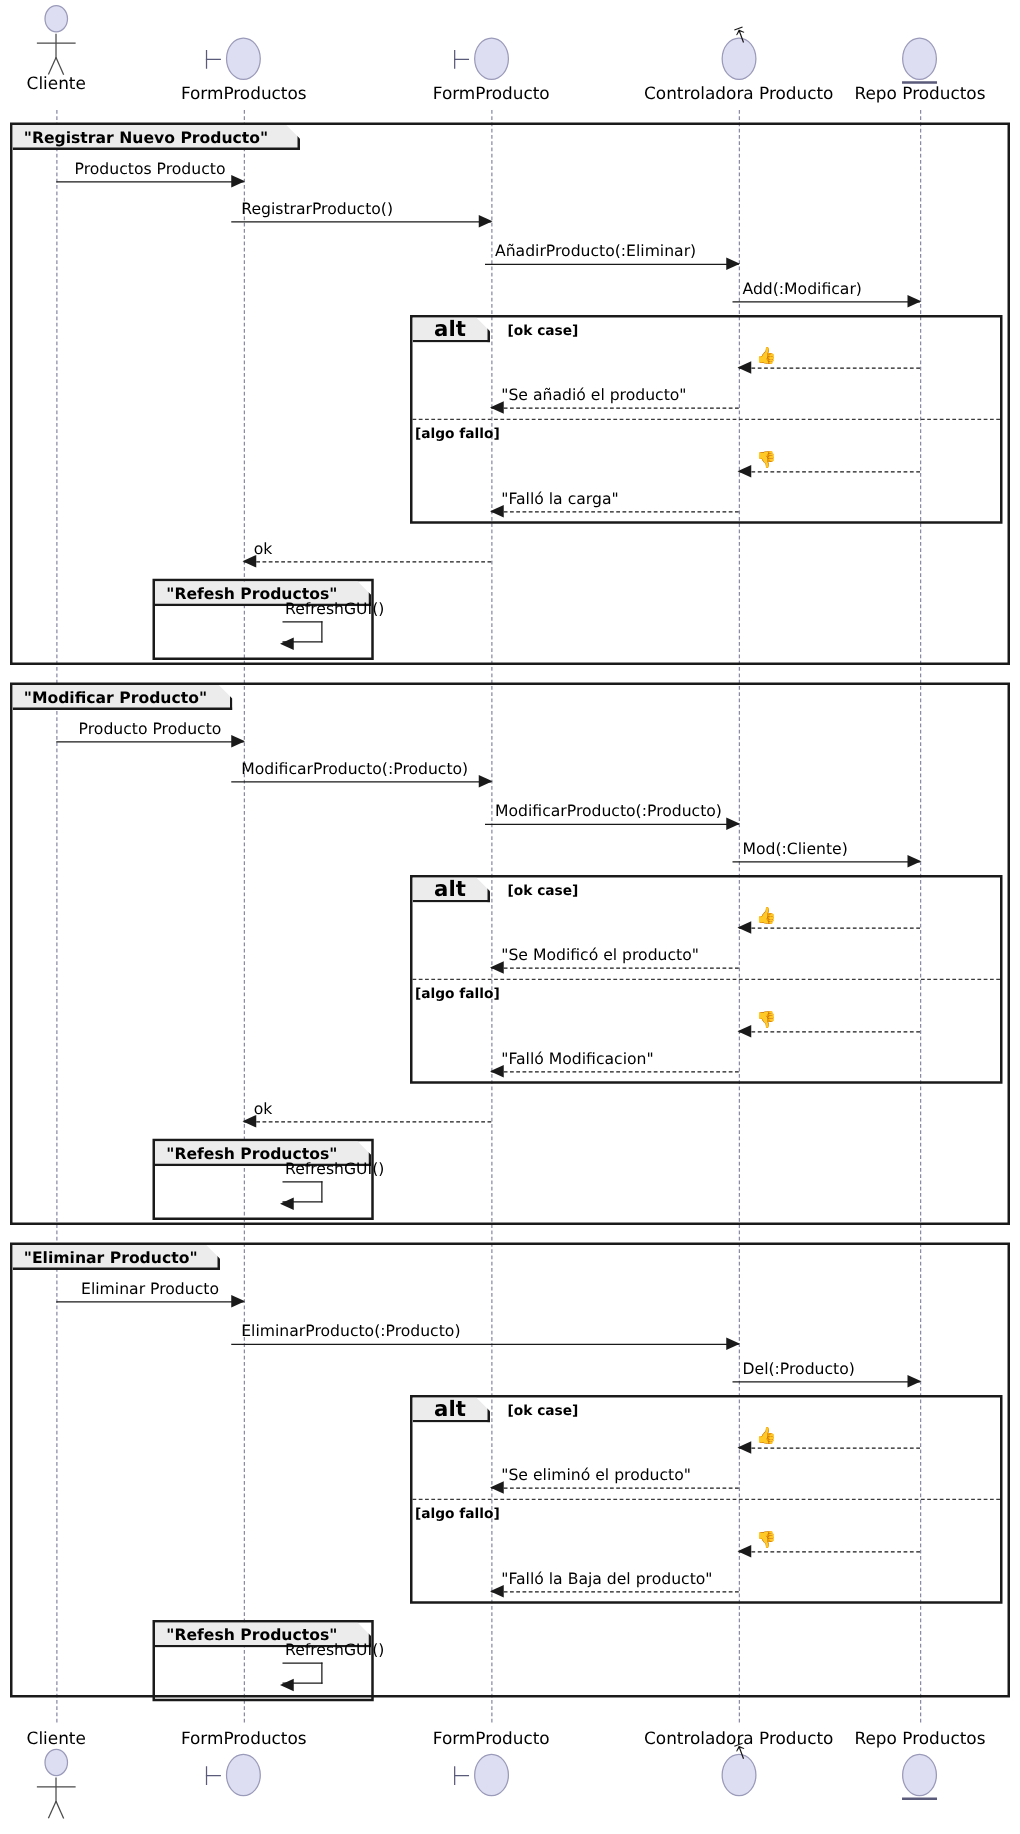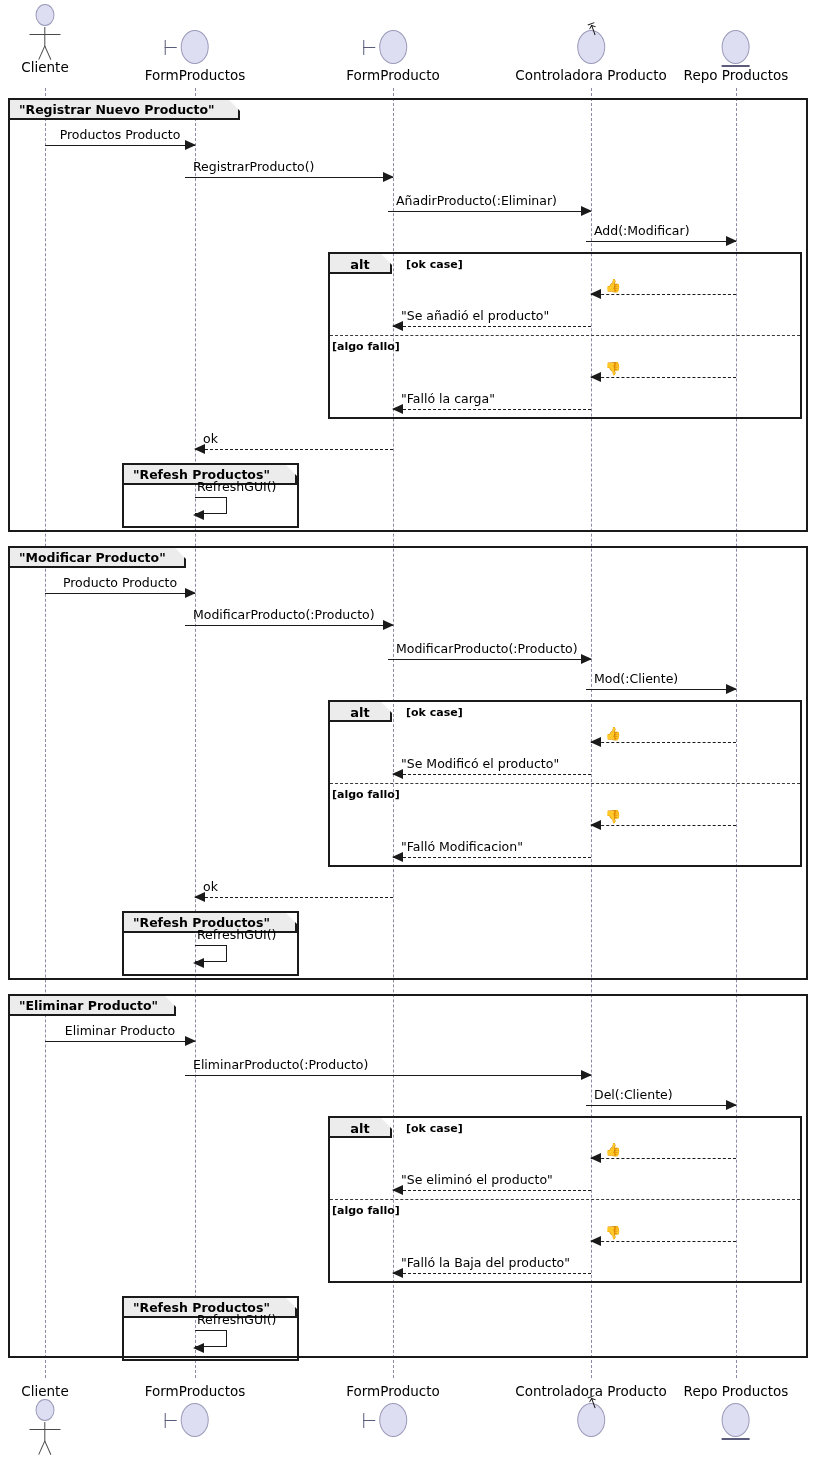--- a/index.html
+++ b/index.html
@@ -39,40 +39,40 @@
   .frame{position:absolute;box-sizing:border-box;border:2px solid #1a1a1a;background:transparent;}
   .frame-tab{position:absolute;left:0;top:0;height:20px;background:#ECECEC;border-right:2px solid #1a1a1a;
              border-bottom:2px solid #1a1a1a;box-sizing:border-box;
              display:flex;align-items:center;padding:0 9px;font-size:12.5px;font-weight:bold;color:#000;
              white-space:nowrap;}
   .frame-tab.cut{clip-path:polygon(0 0,calc(100% - 11px) 0,100% 55%,100% 100%,0 100%);padding-right:20px;}
   .frame-label{position:absolute;font-size:11px;font-weight:bold;color:#000;white-space:nowrap;}
 
   .alt-tab{position:absolute;left:0;top:0;height:20px;background:#ECECEC;border-right:2px solid #1a1a1a;
            border-bottom:2px solid #1a1a1a;box-sizing:border-box;width:62px;
-           display:flex;align-items:flex-end;justify-content:center;
-           font-size:13px;font-weight:bold;color:#000;
+           display:flex;align-items:flex-start;justify-content:center;
+           font-size:17px;font-weight:bold;color:#000;
            clip-path:polygon(0 0,calc(100% - 11px) 0,100% 55%,100% 100%,0 100%);}
   .alt-divider{position:absolute;height:0;border-top:1px dashed #3a3a3a;}
 
   
   .msg{position:absolute;height:0;}
   .msg .line{position:absolute;left:0;top:0;width:100%;height:0;border-top:1.4px solid #1a1a1a;}
   .msg.dashed .line{border-top:1.4px dashed #1a1a1a;}
   .msg .head-r{position:absolute;right:-1px;top:-5px;width:0;height:0;
                border-top:5px solid transparent;border-bottom:5px solid transparent;border-left:11px solid #1a1a1a;}
   .msg .head-l{position:absolute;left:-1px;top:-5px;width:0;height:0;
                border-top:5px solid transparent;border-bottom:5px solid transparent;border-right:11px solid #1a1a1a;}
   .msg .txt{position:absolute;bottom:3px;font-size:12.5px;color:#000;white-space:nowrap;}
   .msg .txt.left{left:8px;}
   .msg .txt.mid{left:50%;transform:translateX(-50%);}
   .msg .glyph{position:absolute;bottom:2px;font-size:13px;line-height:13px;}
 
   
-  .selfmsg{position:absolute;}
+  .selfmsg{position:absolute;margin-left:31px;}
   .selfmsg .box{position:absolute;left:0;top:0;width:100%;height:100%;box-sizing:border-box;
                 border:1.4px solid #1a1a1a;border-left:none;}
   .selfmsg .head-l{position:absolute;left:-2px;bottom:-6px;width:0;height:0;
                    border-top:5px solid transparent;border-bottom:5px solid transparent;border-right:11px solid #1a1a1a;}
   .selfmsg .txt{position:absolute;left:2px;top:-18px;font-size:12.5px;color:#000;white-space:nowrap;}
 </style>
 </head>
 <body>
 
 <div id="stage">
@@ -285,21 +285,21 @@
     <div class="txt mid">Eliminar Producto</div>
   </div>
   <div class="msg" style="left:185px;top:1075px;width:406px;">
     <div class="line"></div>
       <div class="head-r"></div>
     <div class="txt left">EliminarProducto(:Producto)</div>
   </div>
   <div class="msg" style="left:586px;top:1105px;width:150px;">
     <div class="line"></div>
       <div class="head-r"></div>
-    <div class="txt left">Del(:Cliente)</div>
+    <div class="txt left">Del(:Producto)</div>
   </div>
 
   <div class="frame" style="left:328px;top:1116px;width:474px;height:167px;"></div>
   <div class="alt-tab" style="left:330px;top:1118px;">
     <span>alt</span>
   </div>
   <div class="frame-label" style="left:406px;top:1122px;">[ok case]</div>
   <div class="alt-divider" style="left:330px;top:1199px;width:470px;"></div>
   <div class="frame-label" style="left:332px;top:1204px;">[algo fallo]</div>
 

